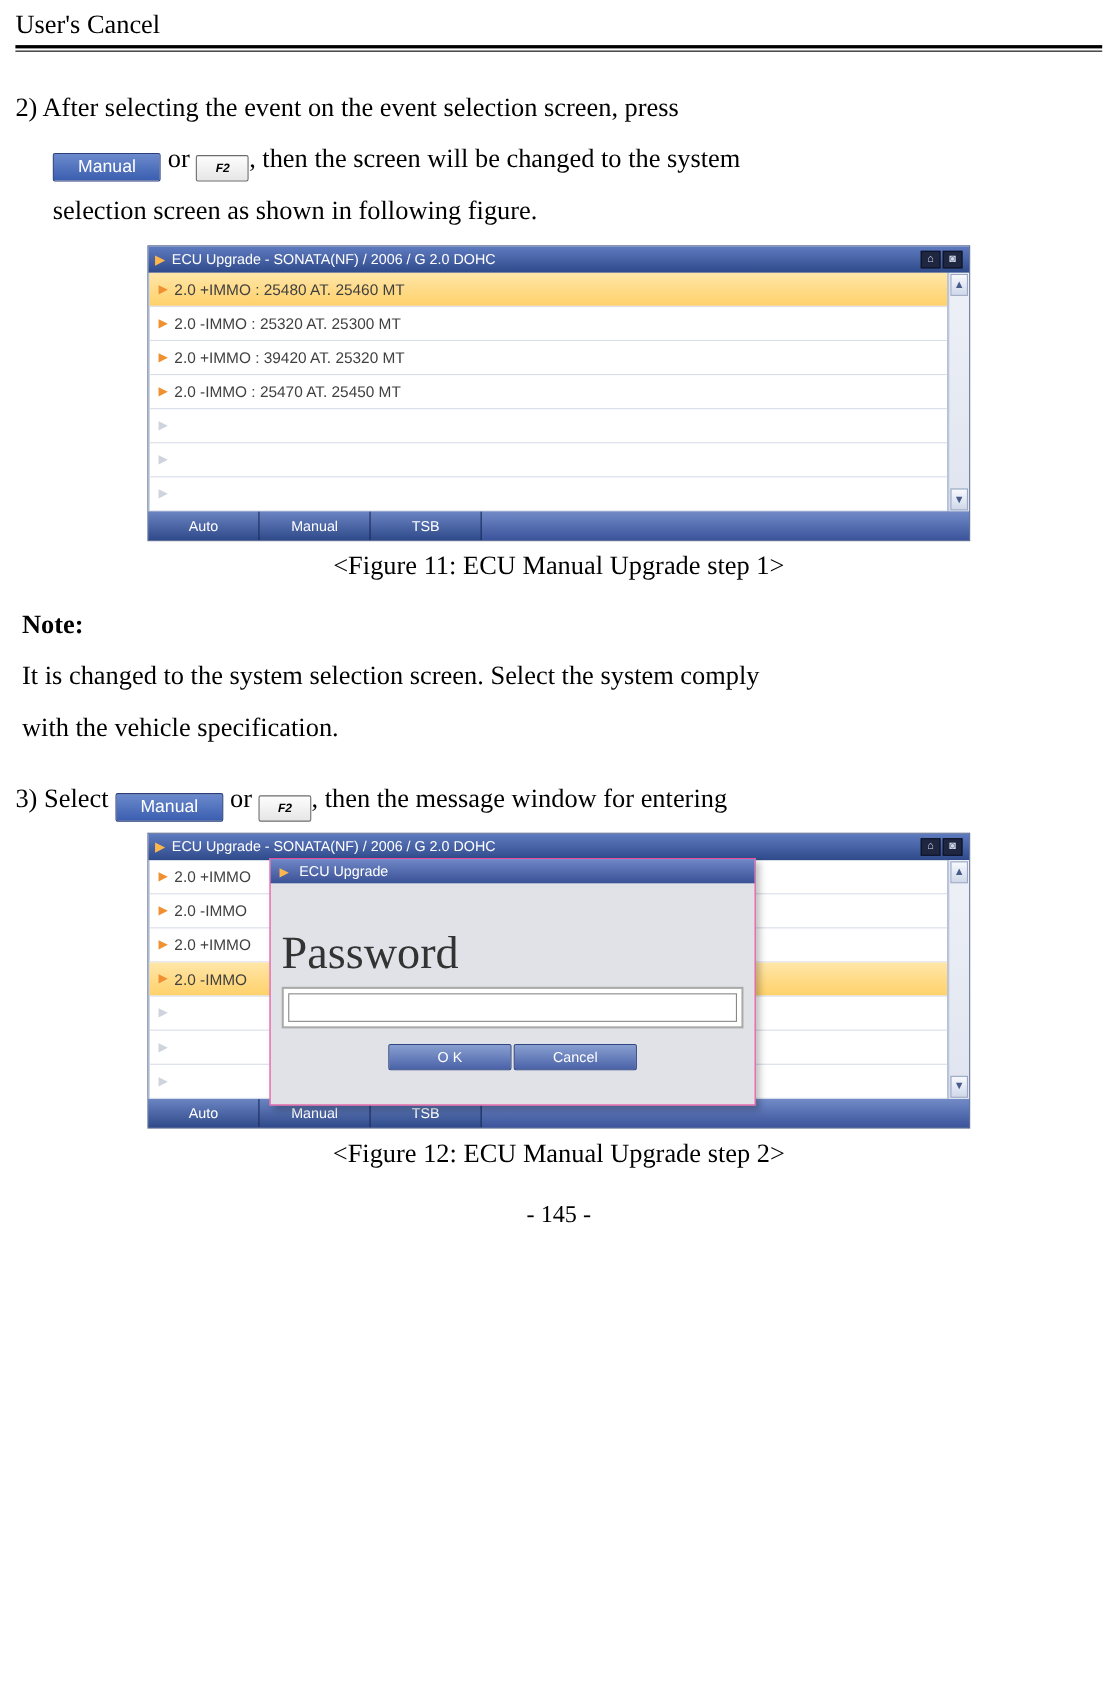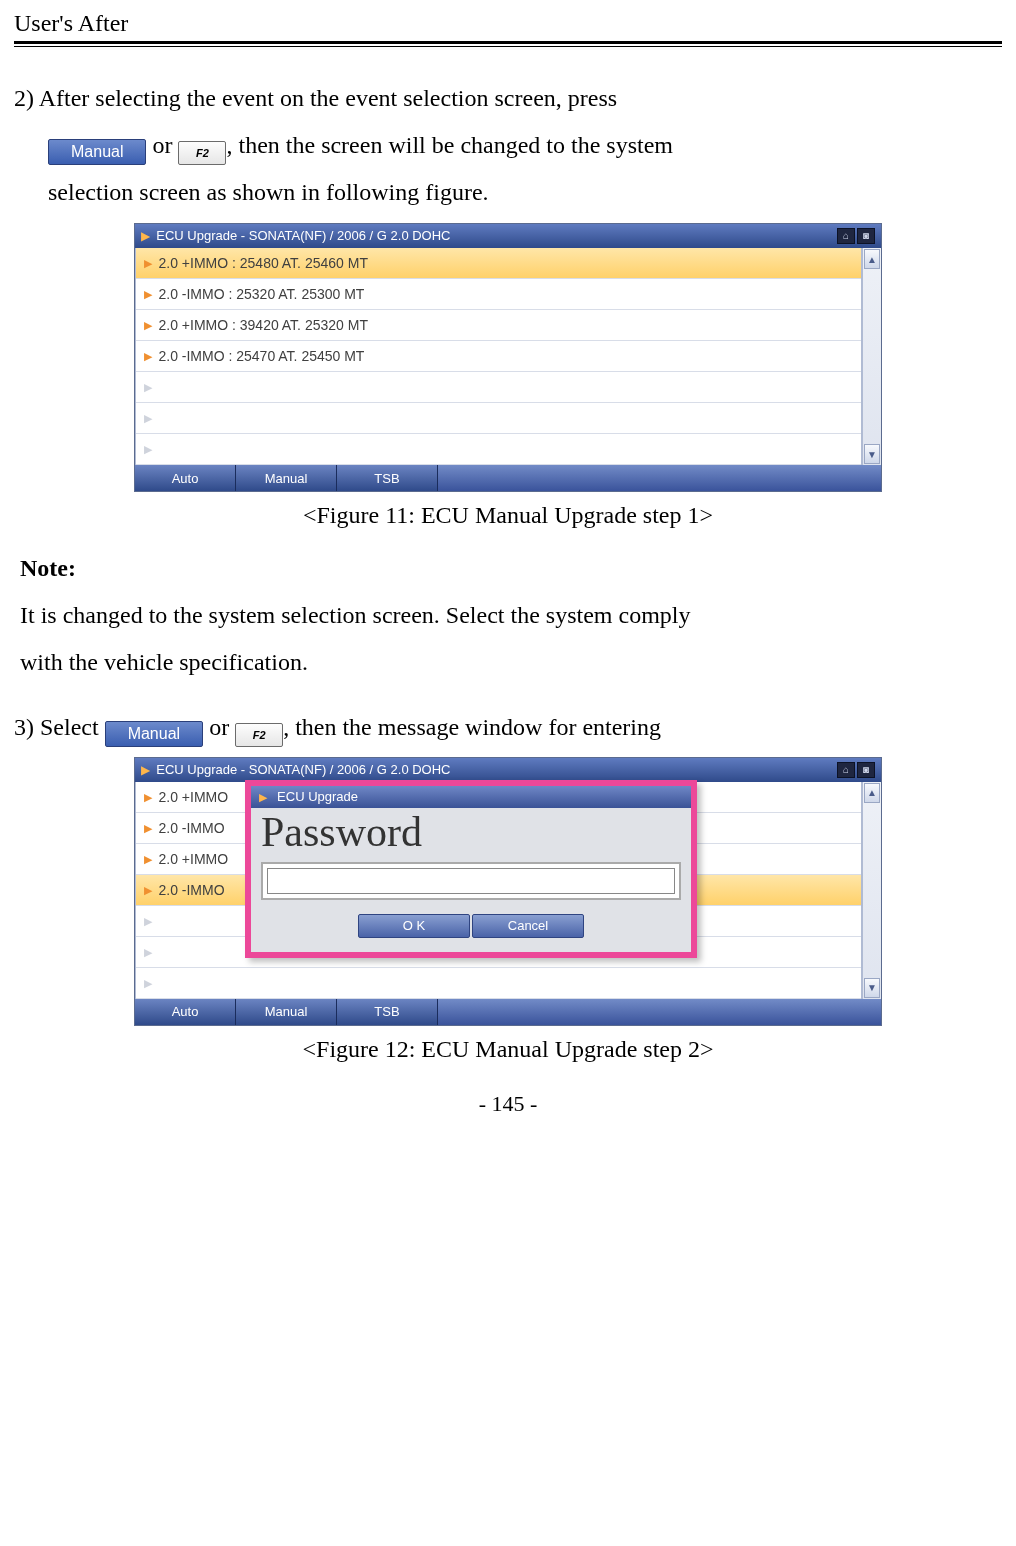--- a/index.html
+++ b/index.html
@@ -112,29 +112,29 @@
   .tab-empty { flex:1; background: linear-gradient(#728bc7, #3a539b); }
 
   .caption { text-align: center; font-size: 24px; margin: 6px 0 24px 0; }
 
   
   .dialog-overlay {
     position: relative;
   }
   .dialog {
     position: absolute; left: 110px; top: -2px;
-    width: 440px; background: #e0e2e7; border: 6px solid #ec4899;
+    width: 440px; background: #e0e2e7; border: 1px solid #ec4899;
     box-shadow: 4px 4px 6px rgba(0,0,0,.25);
   }
   .dialog-title {
     background: linear-gradient(#6f87c6, #3a5296);
     color: #fff; font-size: 13px; height: 22px; line-height: 22px; padding: 0 8px;
   }
   .dialog-title .arrow { color:#ffb64b; margin-right:6px; font-size:11px; }
-  .dialog-body { padding: 2px 10px 8px 10px; }
+  .dialog-body { padding: 2px 10px 25px 10px; margin-top: 40px; }
   .pwd-label {
     font-family: "Comic Sans MS", cursive; font-size: 42px; color:#333;
     margin: -2px 0 6px 0;
   }
   .pwd-entry-border {
     border: 2px solid #aaa; padding: 4px; background: #fff;
   }
   .pwd-input {
     width: 100%; height: 26px; box-sizing: border-box; border: 1px solid #888;
     font-size: 14px; padding: 2px 4px;
@@ -149,21 +149,21 @@
     border:1px solid #2f4481; border-radius:2px;
   }
 
   .footer { text-align: center; font-size: 22px; margin-top: 28px; }
 </style>
 </head>
 <body>
 
 <div class="page">
 
-  <div class="header-title">User's After</div>
+  <div class="header-title">User's Cancel</div>
   <hr class="hr-thick">
   <hr class="hr-thin">
 
   <div class="body-text para-step" style="text-align:justify;">
     <span class="step-prefix">2)</span>
     <span>After  selecting  the  event  on  the  event  selection  screen,  press</span>
     <br>
     <span class="btn-manual">Manual</span>
     <span> or </span>
     <span class="btn-f2">F2</span><span>, then the screen will be changed to the system</span>

